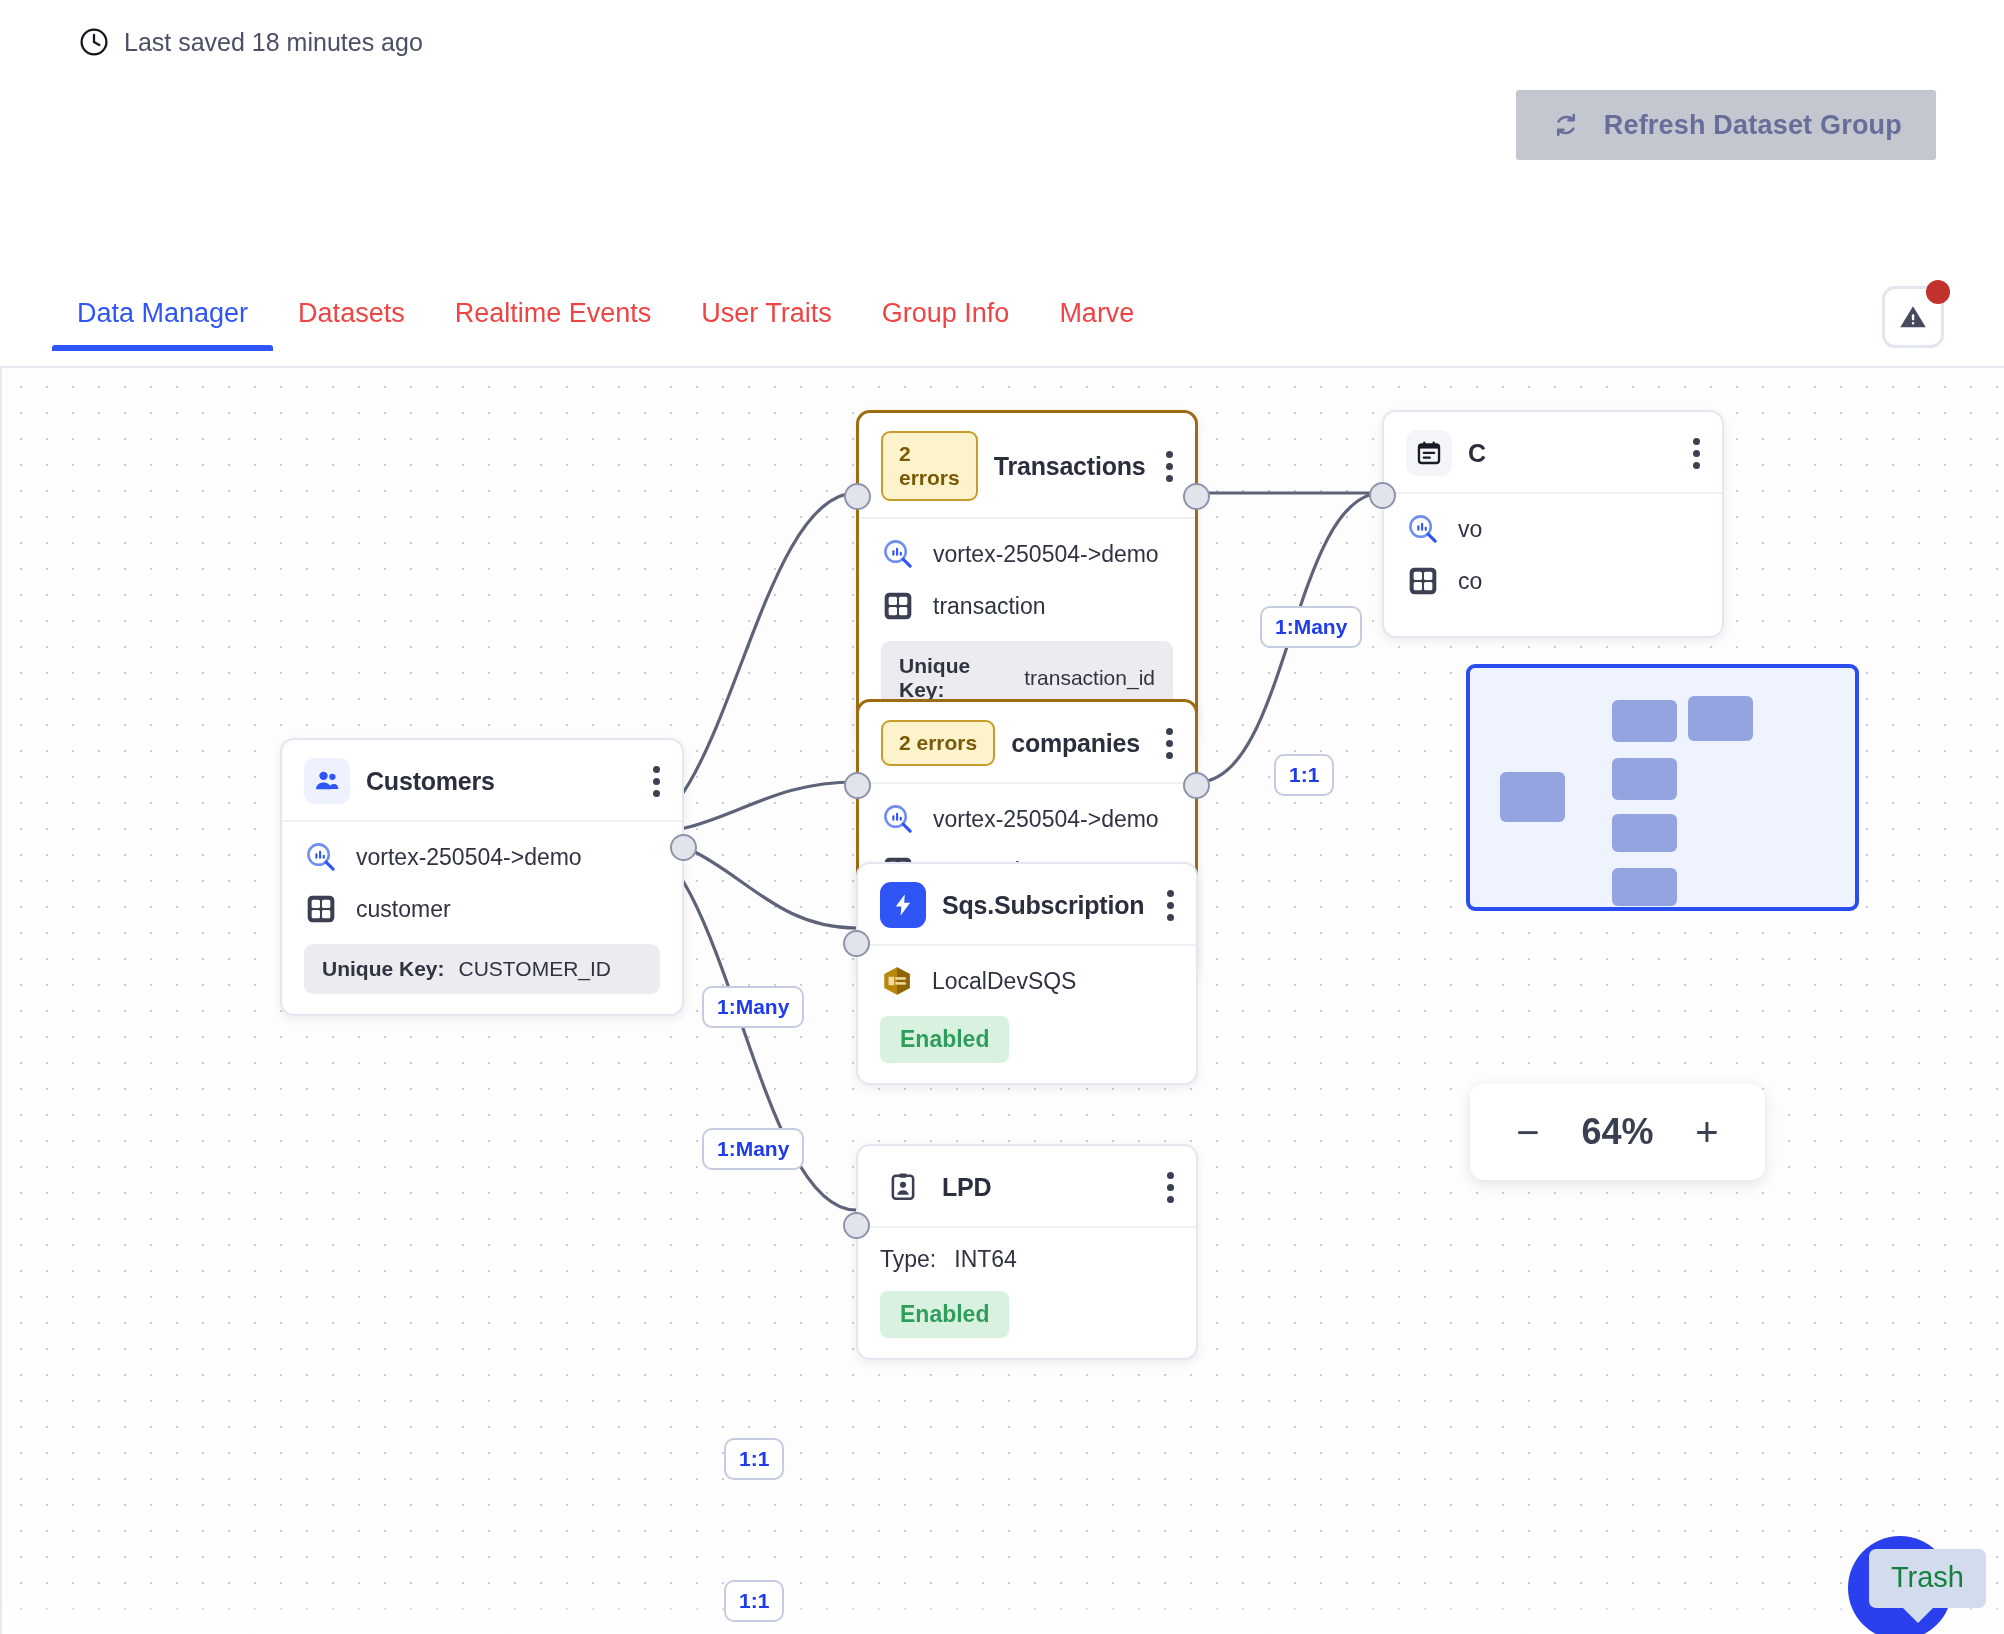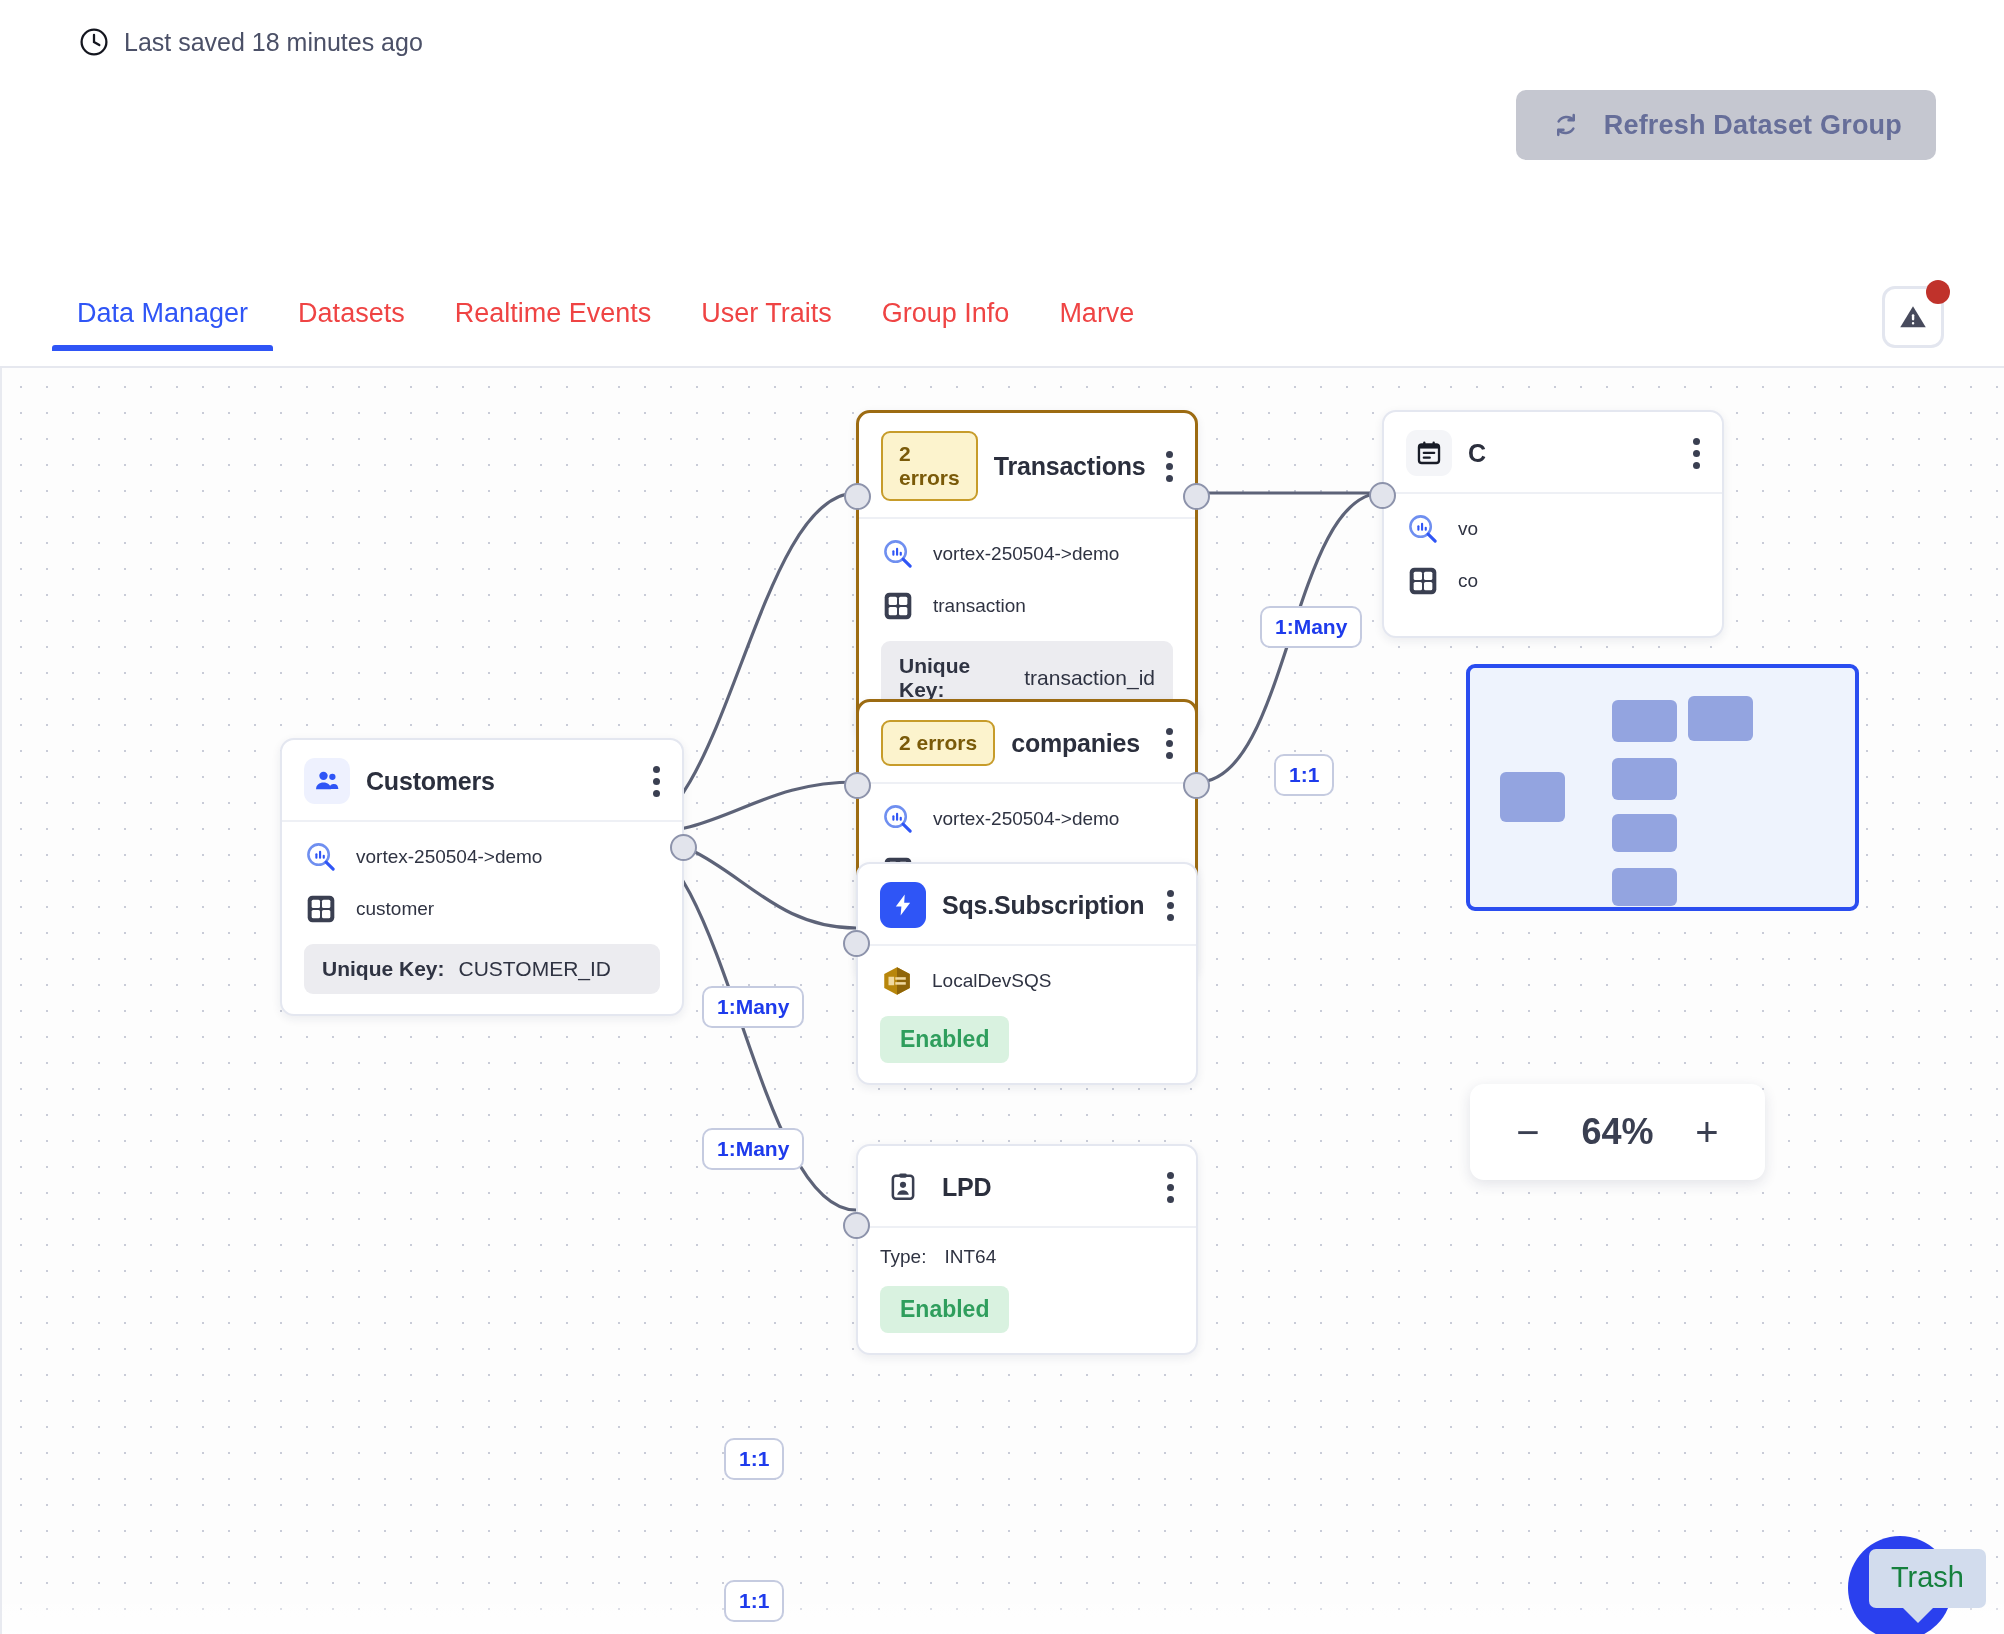--- a/index.html
+++ b/index.html
@@ -17,21 +17,21 @@
     font-size: 58px; font-weight: 700; color: #18181b;
     letter-spacing: -0.5px; padding-top: 62px; line-height: 1.1;
   }
   .saved-row { display:flex; align-items:center; gap:14px; margin-top: 26px; }
   .clock-icon { width: 32px; height: 32px; flex: 0 0 32px; }
   .saved-text { font-size: 25px; color: #4b5067; font-weight: 400; }
 
   .refresh-btn {
     position: absolute; top: 64px; right: 68px;
     display: flex; align-items: center; gap: 22px;
-    background: #c5c7d0; border: none; border-radius: 10px;
+    background: #c5c7d0; border: none; border-radius: 3px;
     padding: 19px 34px; cursor: default;
   }
   .refresh-btn .label { font-size: 27px; font-weight: 700; color: #666e99; letter-spacing: .2px; }
   .refresh-icon { width: 32px; height: 32px; flex:0 0 32px; }
 
   
   .tabbar {
     position: absolute; left: 0; right: 0; top: 272px; height: 70px;
     border-bottom: 2px solid #e6e8ef; background:#fff;
     display: flex; align-items: flex-start; padding-left: 52px; gap: 0;
@@ -87,21 +87,21 @@
   }
   .node-title { font-size: 25px; font-weight: 700; color: #2b2f3d; letter-spacing:-.2px; flex:1; }
   .err-badge {
     background: #fcf3cd; border: 2px solid #c79c2a; color:#7a5a09;
     font-size: 21px; font-weight: 700; border-radius: 9px; padding: 9px 16px;
   }
   .kebab { width: 10px; display:flex; flex-direction:column; gap:5px; align-items:center; padding: 4px 8px; }
   .kebab i { width: 7px; height: 7px; border-radius:50%; background:#3a3f51; display:block; }
   .node-body { padding: 18px 22px 20px 22px; }
   .row { display:flex; align-items:center; gap: 18px; margin-bottom: 18px; }
-  .row .txt { font-size: 19px; color: #2f3342; }
+  .row .txt { font-size: 23px; color: #2f3342; }
   .ico { width: 34px; height: 34px; flex:0 0 34px; display:block; }
   .ukey {
     background: #ececf0; border-radius: 9px; padding: 13px 18px;
     font-size: 21px; color: #2f3342; display:flex; gap: 14px; align-items:center;
   }
   .ukey b { font-weight: 700; }
   .pill-enabled {
     display:inline-block; background:#d9f2e0; color:#2f9e5d;
     font-size: 23px; font-weight:700; border-radius: 8px; padding: 10px 20px;
   }

